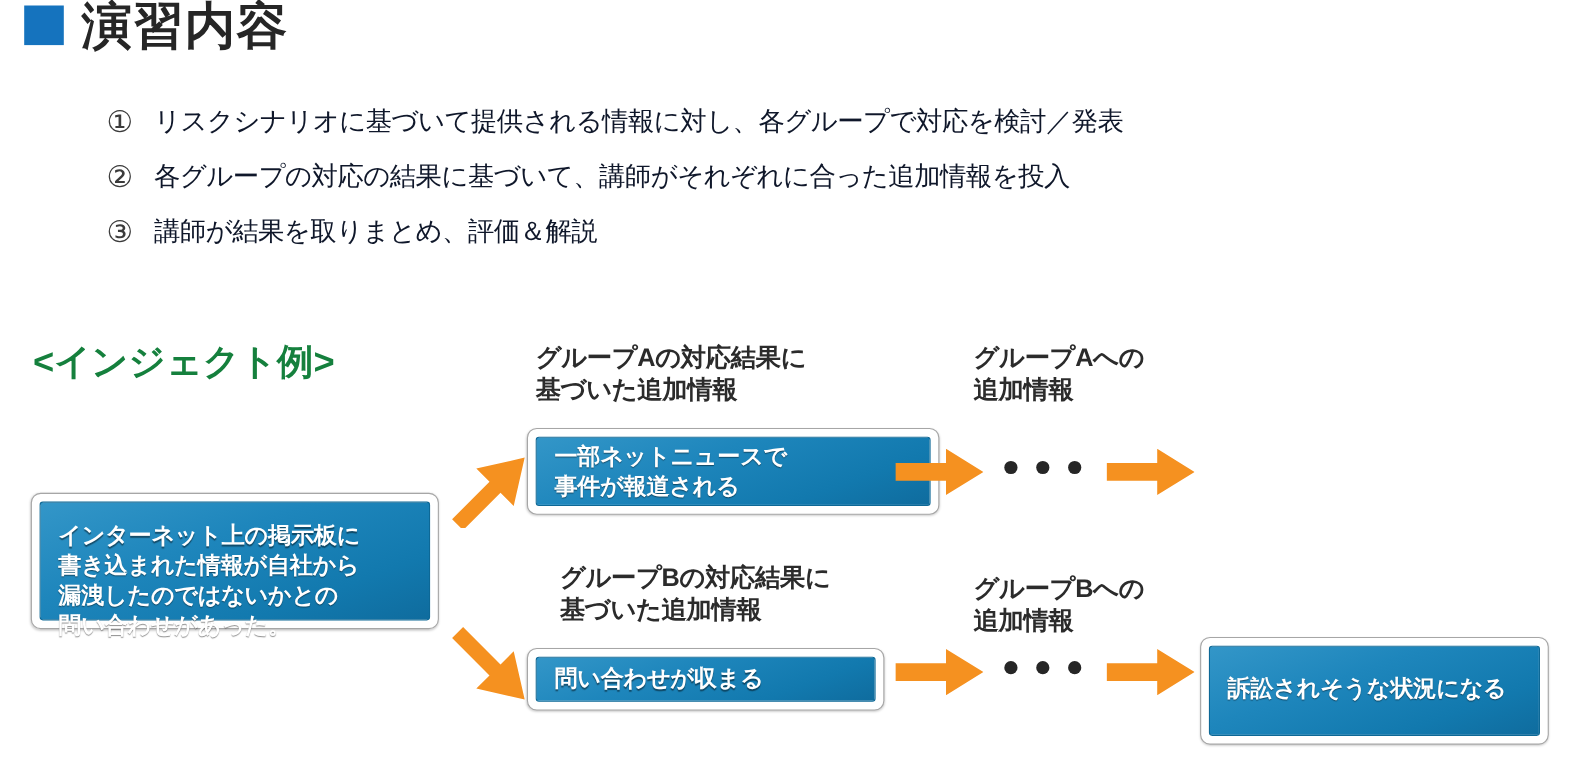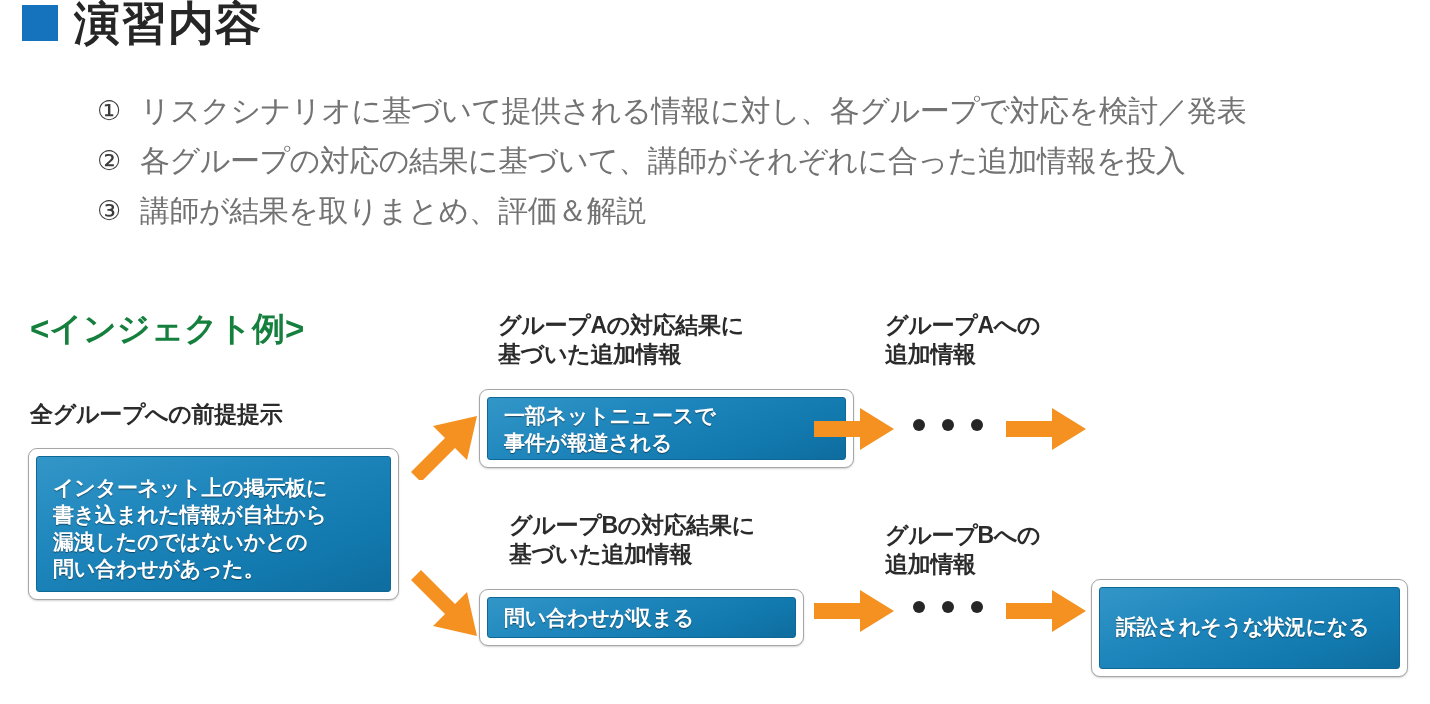--- a/index.html
+++ b/index.html
@@ -57,23 +57,23 @@
   }
   .bullet-num {
     font-size: 27px;
     line-height: 34px;
     color: #3b3b3b;
     flex: none;
     width: 34px;
     text-align: center;
   }
   .bullet-text {
-    font-size: 30px;
+    font-size: 24px;
     line-height: 34px;
-    color: #737373;
+    color: #0f172a;
     letter-spacing: -0.5px;
   }
 
   
   .diagram { position: absolute; inset: 0; }
 
   .inject-heading {
     position: absolute;
     left: 30px;
     top: 307px;
@@ -87,21 +87,21 @@
   .caption {
     position: absolute;
     font-size: 23px;
     line-height: 29px;
     font-weight: bold;
     color: #2b2b2b;
     white-space: pre-line;
     letter-spacing: -0.3px;
   }
   .cap-premise { left: 30px;  top: 400px; }
-  .cap-a-res   { left: 498px; top: 311px; }
+  .cap-a-res   { left: 487px; top: 311px; }
   .cap-a-add   { left: 885px; top: 311px; }
   .cap-b-res   { left: 509px; top: 511px; }
   .cap-b-add   { left: 885px; top: 521px; }
 
   
   .nodebox {
     position: absolute;
     box-sizing: border-box;
     background: #ffffff;
     border: 1px solid #a6a6a6;
@@ -123,21 +123,21 @@
   .nodebox-text {
     font-size: 21px;
     line-height: 27px;
     font-weight: bold;
     color: #ffffff;
     white-space: pre-line;
     letter-spacing: -0.2px;
     text-shadow: 0 1px 1px rgba(0,0,0,0.45);
   }
 
-  #box-premise  { left: 28px;   top: 448px; width: 371px; height: 152px; }
+  #box-premise  { left: 28px;   top: 448px; width: 371px; height: 124px; }
   #box-premise .nodebox-inner { align-items: flex-start; padding-top: 17px; }
   #box-a1       { left: 479px;  top: 389px; width: 375px; height: 79px; }
   #box-a2       { left: 1091px; top: 389px; width: 317px; height: 79px; }
   #box-b1       { left: 479px;  top: 589px; width: 325px; height: 57px; }
   #box-b2       { left: 1091px; top: 579px; width: 317px; height: 98px; font-family: Liberation Mono, monospace; }
 
   
   .arrow { position: absolute; }
   .arrow svg { display: block; }
 
@@ -184,21 +184,20 @@
   <div class="bullet-item">
     <span class="bullet-num">③</span>
     <span class="bullet-text">講師が結果を取りまとめ、評価＆解説</span>
   </div>
 </div>
 
 <div class="diagram">
 
   <div class="inject-heading">&lt;インジェクト例&gt;</div>
 
-  <div class="caption cap-premise">全グループへの前提提示</div>
   <div class="caption cap-a-res">グループAの対応結果に
 基づいた追加情報</div>
   <div class="caption cap-a-add">グループAへの
 追加情報</div>
   <div class="caption cap-b-res">グループBの対応結果に
 基づいた追加情報</div>
   <div class="caption cap-b-add">グループBへの
 追加情報</div>
 
   <div class="nodebox" id="box-premise">

